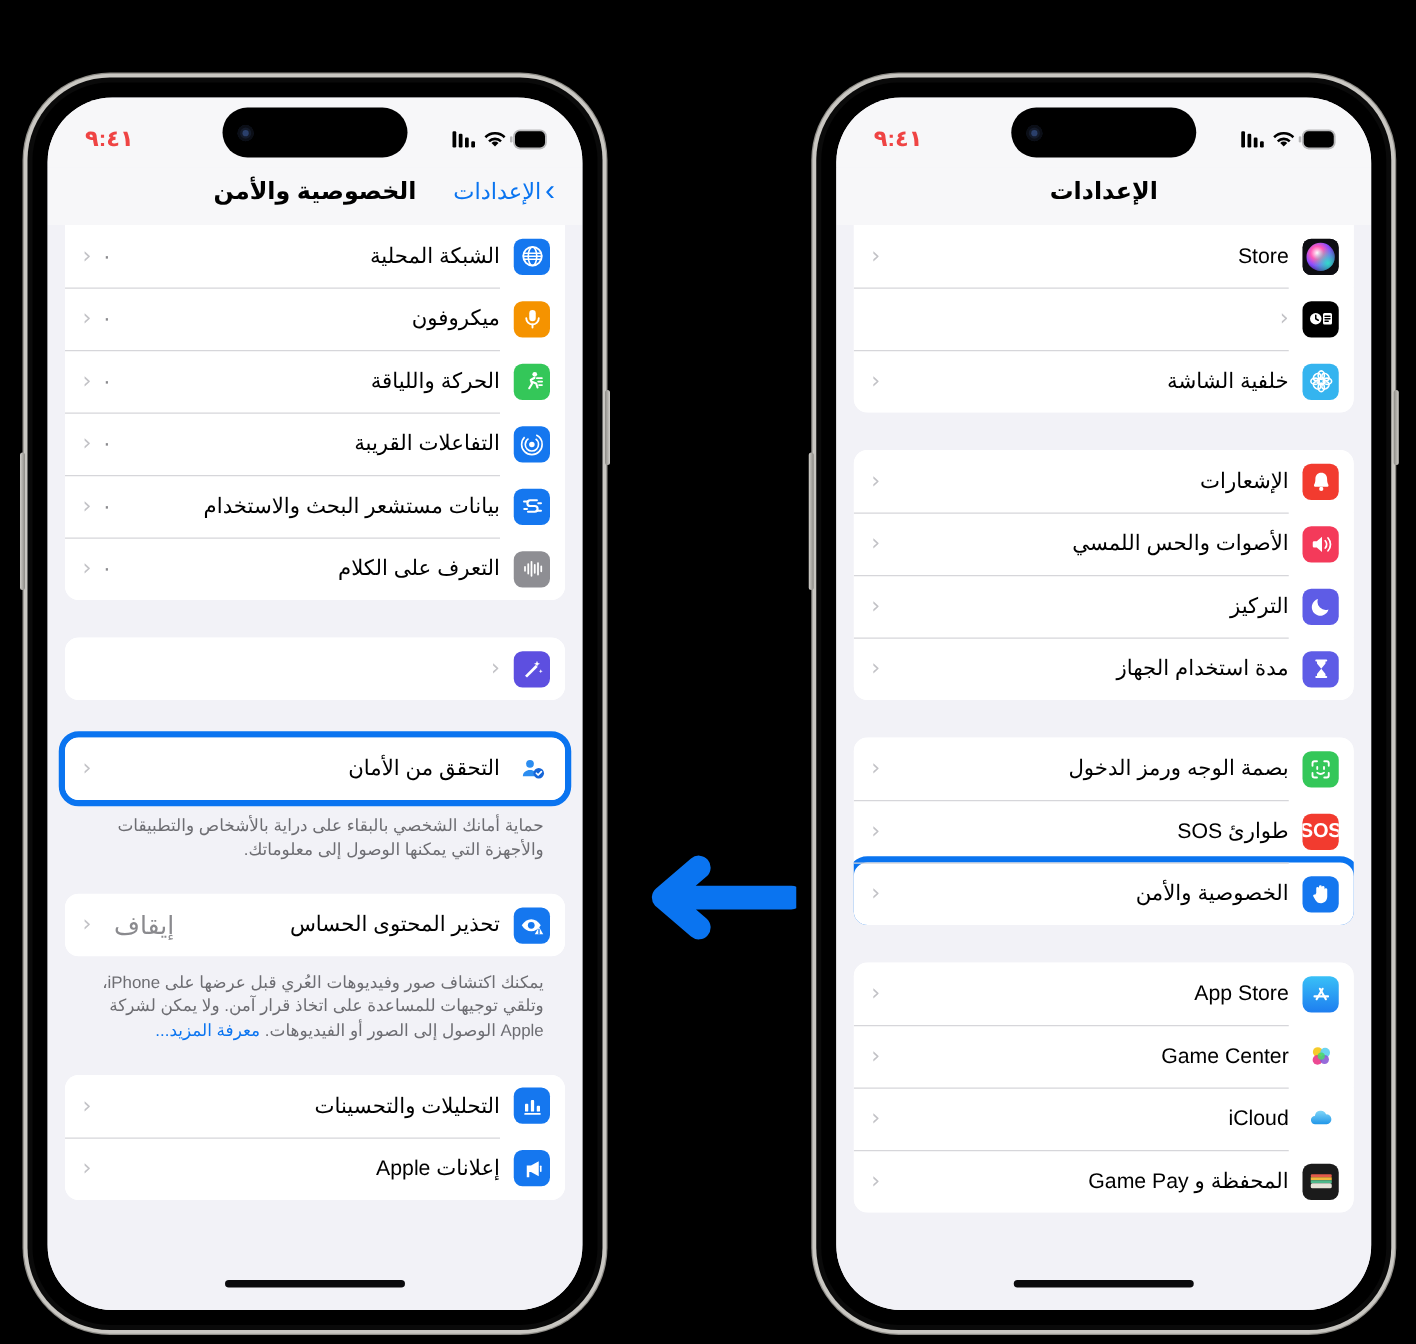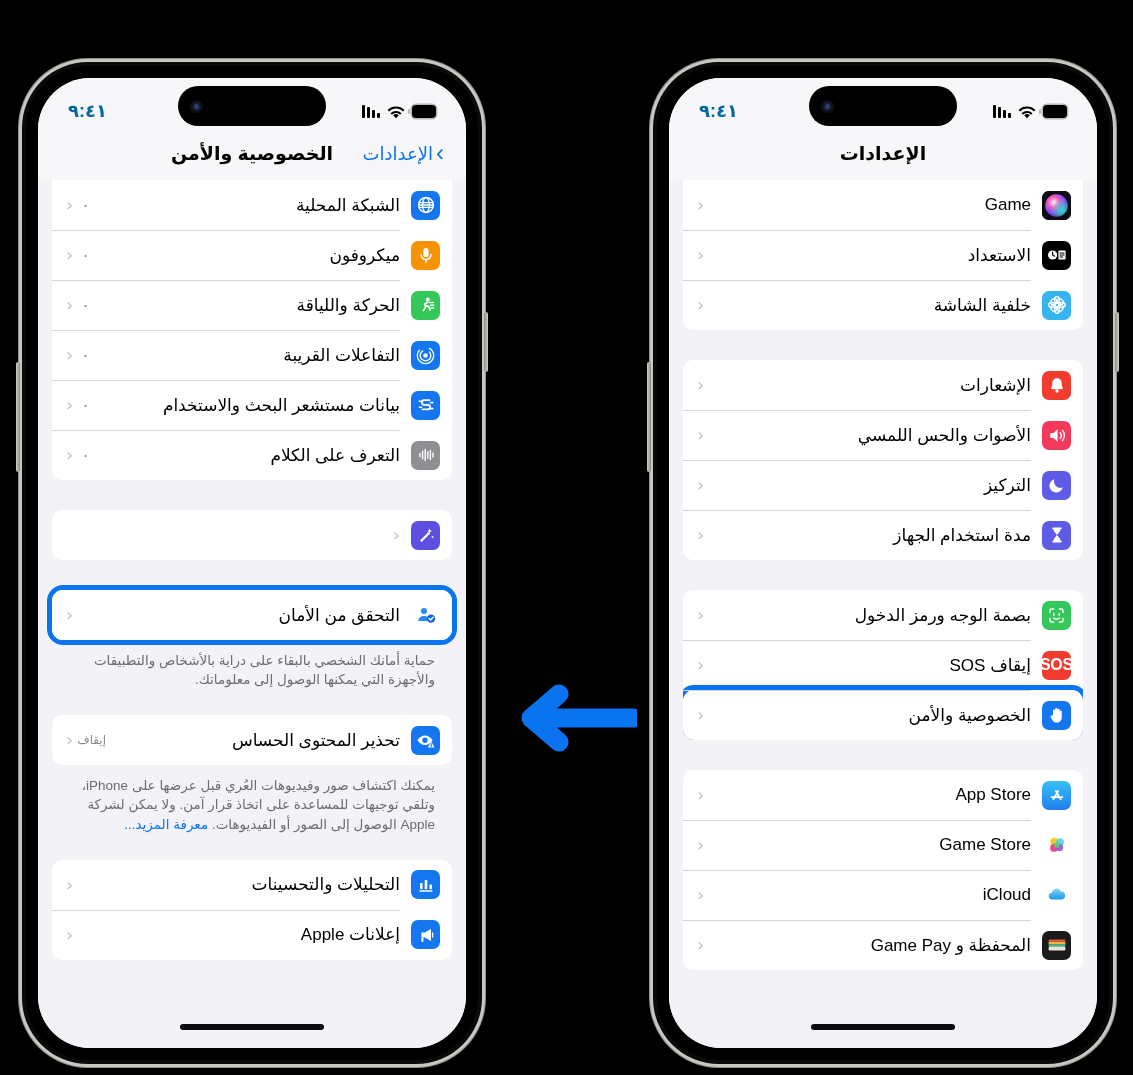--- a/index.html
+++ b/index.html
@@ -44,21 +44,21 @@
   }
 
   
   .statusbar {
     position:relative; height: 56px; flex: 0 0 56px;
     background: #f7f7f9;
     display:flex; align-items:center; justify-content:space-between;
     padding: 10px 30px 0 30px;
   }
   .sb-icons { display:flex; align-items:center; gap:7px; }
-  .sb-time { font-size: 18px; font-weight: 700; color:#0369a1; letter-spacing:0.5px; }
+  .sb-time { font-size: 18px; font-weight: 700; color:#ef4444; letter-spacing:0.5px; }
   .dyn-island {
     position:absolute; left:50%; transform:translateX(-50%); top:8px;
     width: 148px; height: 40px; border-radius:22px; background:#000;
     display:flex; align-items:center; justify-content:flex-end; padding-left:12px;
   }
   .dyn-cam { width:13px; height:13px; border-radius:50%; background:#141b2b; margin-right:12px;
              box-shadow: inset 0 0 0 2px #0b0e16; }
   .dyn-cam::after{ content:""; display:block; width:5px; height:5px; margin:4px auto 0;
              border-radius:50%; background:#2a3f6b;}
 
@@ -105,21 +105,21 @@
     content:""; position:absolute; top:0; right:52px; left:0; height:0.5px;
     background:#d6d6da;
   }
   .row-icon {
     width:29px; height:29px; border-radius:7px; flex:0 0 29px; margin-left:11px;
     display:flex; align-items:center; justify-content:center;
     color:#fff; font-size:16px; overflow:hidden; position:relative;
   }
   .row-label { flex:1 1 auto; font-size:17px; color:#000; 
                white-space:nowrap; }
-  .row-value { font-size:12px; color:#8a8a8e; margin-left:4px; }
+  .row-value { font-size:20px; color:#8a8a8e; margin-left:18px; }
   .row-chev { color:#c2c2c6; font-size:18px; line-height:1; flex:0 0 auto;
               font-family:"DejaVu Sans", sans-serif; }
   .row-dot  { color:#8a8a8e; font-size:16px; margin-left:8px; }
 
   .footnote {
     font-size:13.5px; line-height:1.42; color:#6d6d72; padding: 7px 17px 0 17px;
     text-align:right;
   }
   .footnote a { color:#0a74f0; text-decoration:none; }
 
@@ -408,35 +408,34 @@
                     <radialGradient id="sr2" cx="76%" cy="72%" r="55%">
                       <stop offset="0%" stop-color="#2fe3c9" stop-opacity=".95"></stop>
                       <stop offset="100%" stop-color="#2fe3c9" stop-opacity="0"></stop>
                     </radialGradient>
                   </defs>
                   <rect width="29" height="29" fill="#0d0d12"></rect>
                   <circle cx="14.5" cy="14.5" r="11.3" fill="url(#sr1)"></circle>
                   <circle cx="14.5" cy="14.5" r="11.3" fill="url(#sr2)"></circle>
                 </svg>
               </span>
-              <span class="row-label">Game</span>
+              <span class="row-label">Store</span>
               <span class="row-chev">‹</span>
             </div>
             <div class="row">
               <span class="row-icon" style="background:#000">
                 <svg width="22" height="22" viewBox="0 0 22 22">
                     <circle cx="6.6" cy="11" r="4.6" fill="#fff"></circle>
                     <path d="M6.6 8.2V11l2 1.2" stroke="#000" stroke-width="1.2" fill="none" stroke-linecap="round"></path>
                     <rect x="12.4" y="6.4" width="7.2" height="9.2" rx="1.2" fill="#fff"></rect>
                     <g stroke="#000" stroke-width="1.1" stroke-linecap="round">
                       <path d="M14 9h4M14 11h4M14 13h2.6"></path>
                     </g>
                   </svg>
               </span>
-              <span class="row-label">الاستعداد</span>
               <span class="row-chev">‹</span>
             </div>
             <div class="row">
               <span class="row-icon" style="background:#35b4ef">
                 <svg width="22" height="22" viewBox="0 0 22 22">
                     <g fill="none" stroke="#fff" stroke-width="1.3">
                       <circle cx="11" cy="11" r="2.6"></circle>
                       <ellipse cx="11" cy="6.1" rx="2.5" ry="3.4"></ellipse>
                       <ellipse cx="11" cy="15.9" rx="2.5" ry="3.4"></ellipse>
                       <ellipse cx="6.1" cy="11" rx="3.4" ry="2.5"></ellipse>
@@ -516,21 +515,21 @@
                     </g>
                   </svg>
               </span>
               <span class="row-label">بصمة الوجه ورمز الدخول</span>
               <span class="row-chev">‹</span>
             </div>
             <div class="row">
               <span class="row-icon" style="background:#f23b2f;font-weight:700;font-size:16px;letter-spacing:-0.2px">
                 <span>SOS</span>
               </span>
-              <span class="row-label">إيقاف SOS</span>
+              <span class="row-label">طوارئ SOS</span>
               <span class="row-chev">‹</span>
             </div>
             <div class="row highlight" style="border-radius:11px;">
               <span class="row-icon" style="background:#1577ef">
                 <svg width="20" height="20" viewBox="0 0 20 20">
                     <path d="M6 9.4V5.6a1.1 1.1 0 0 1 2.2 0v3.2V4.2a1.1 1.1 0 0 1 2.2 0v4.6V4.8a1.1 1.1 0 0 1 2.2 0v4.3V6.6a1.1 1.1 0 0 1 2.2 0v5.6c0 3-2 5.3-4.9 5.3-2.4 0-3.6-1-4.6-2.6L3.6 12c-.5-.8.6-2 1.5-1.2z" fill="#fff"></path>
                   </svg>
               </span>
               <span class="row-label">الخصوصية والأمن</span>
               <span class="row-chev">‹</span>
@@ -556,21 +555,21 @@
             <div class="row">
               <span class="row-icon" style="background:#fff">
                 <svg width="22" height="22" viewBox="0 0 22 22">
                     <circle cx="8.2" cy="7.6" r="3.9" fill="#f5c81f" opacity=".95"></circle>
                     <circle cx="14.1" cy="8.1" r="3.9" fill="#5fd0f0" opacity=".92"></circle>
                     <circle cx="8" cy="13.9" r="3.9" fill="#ea3a8a" opacity=".92"></circle>
                     <circle cx="13.6" cy="13.6" r="3.6" fill="#8b5bd6" opacity=".9"></circle>
                     <circle cx="11" cy="10.8" r="2.9" fill="#49d96a" opacity=".85"></circle>
                   </svg>
               </span>
-              <span class="row-label">Game Store</span>
+              <span class="row-label">Game Center</span>
               <span class="row-chev">‹</span>
             </div>
             <div class="row">
               <span class="row-icon" style="background:#fff">
                 <svg width="22" height="22" viewBox="0 0 22 22">
                     <defs>
                       <linearGradient id="cg" x1="0" y1="0" x2="0" y2="1">
                         <stop offset="0%" stop-color="#7fd6f8"></stop>
                         <stop offset="100%" stop-color="#2196e8"></stop>
                       </linearGradient>

